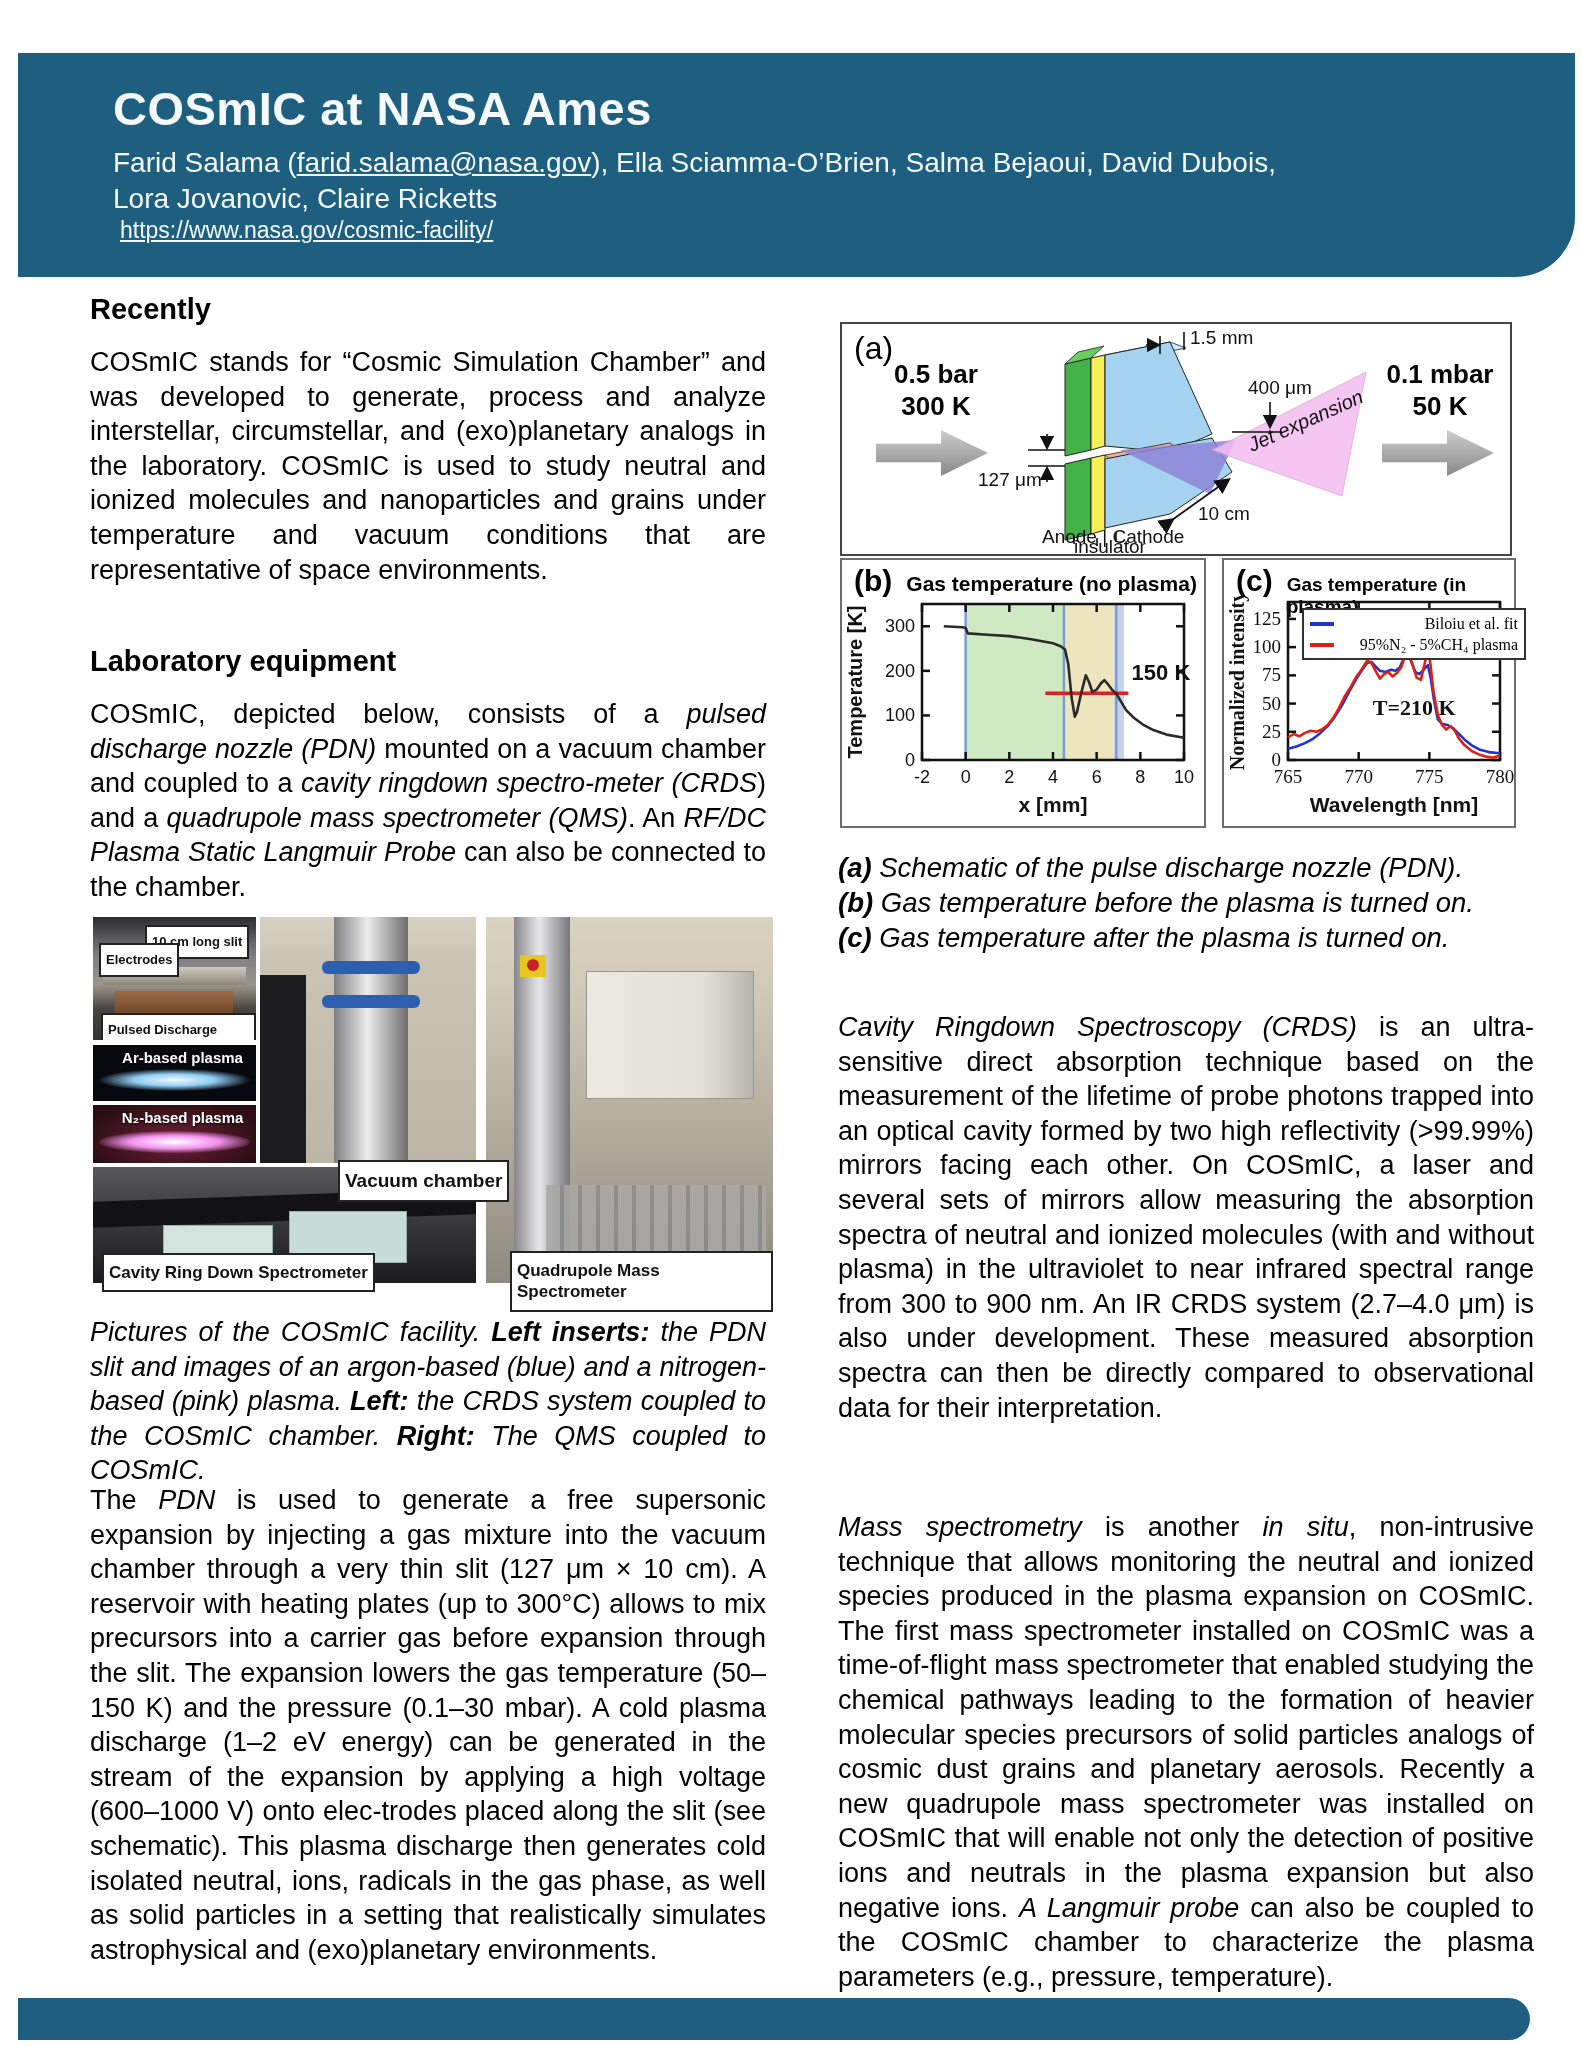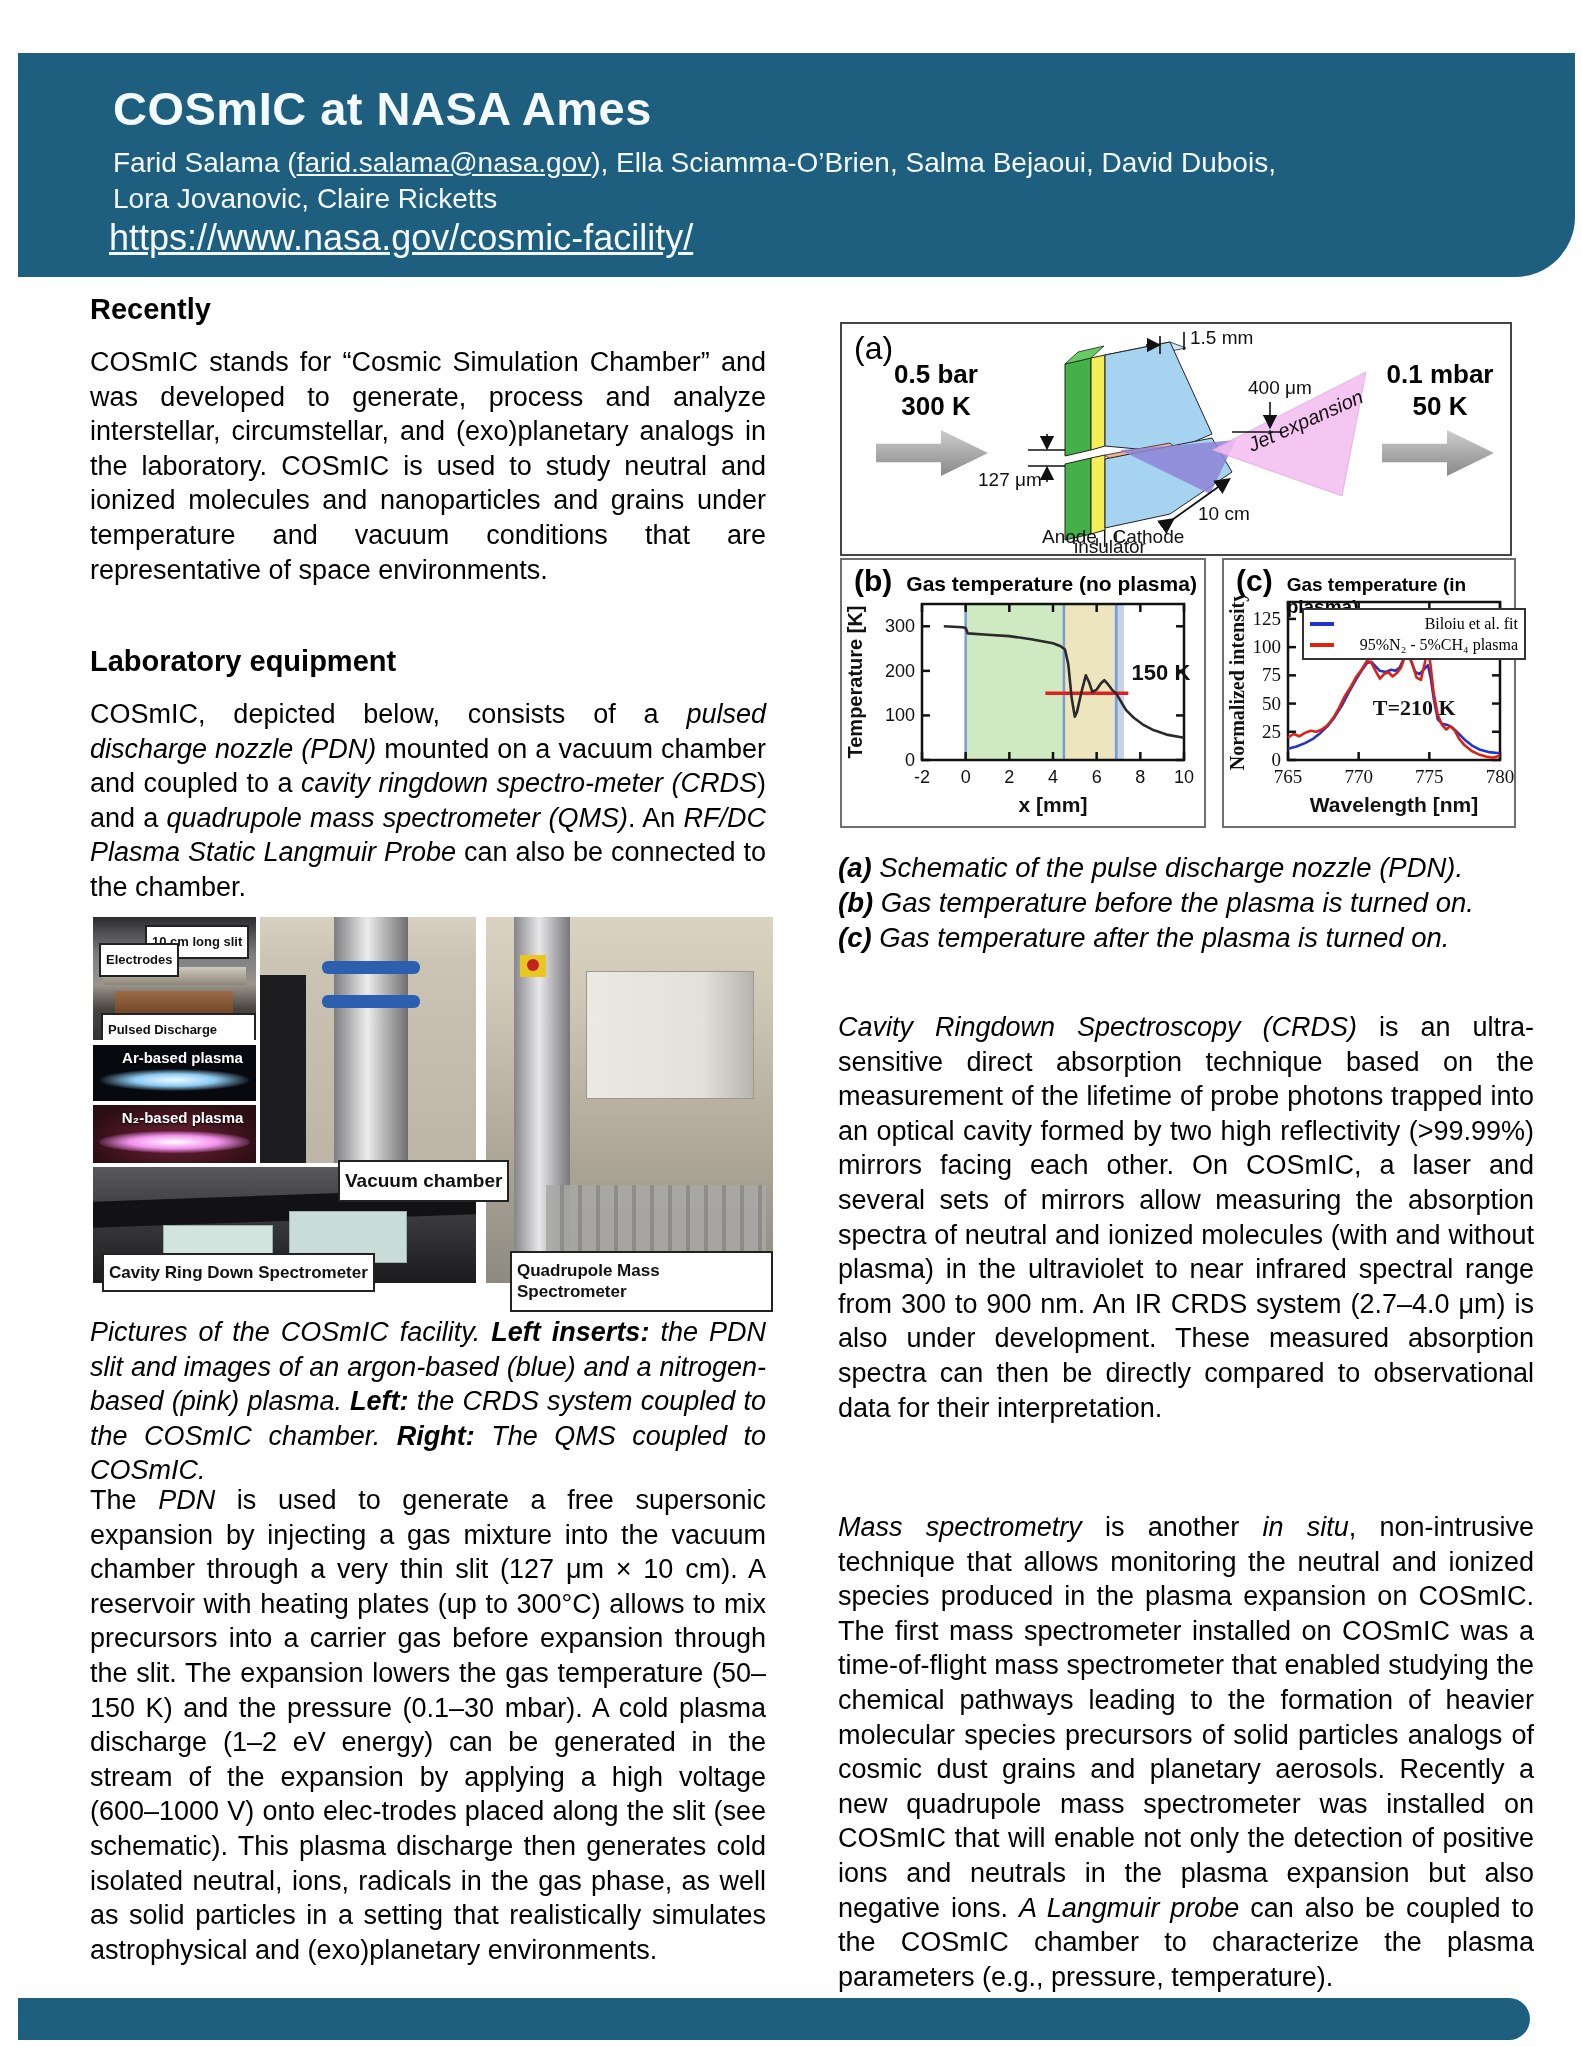--- a/index.html
+++ b/index.html
@@ -5,21 +5,21 @@
   html,body{margin:0;padding:0;background:#ffffff;}
   .page{position:relative;width:1582px;height:2047px;background:#fff;overflow:hidden;
         font-family:"Liberation Sans",sans-serif;color:#000;margin-left:18px;}
   
   .header{position:absolute;left:0;top:53px;width:1557px;height:224px;background:#1e5f7f;
           border-bottom-right-radius:60px;color:#f4f9fb;}
   .header h1{margin:0;position:absolute;left:95px;top:28px;font-size:47px;font-weight:bold;letter-spacing:.5px;}
   .authors{position:absolute;left:95px;margin:0;font-size:28px;line-height:36px;white-space:nowrap;}
   .a1{top:92px;} .a2{top:128px;}
   .hlink{color:#f4f9fb;text-decoration:underline;cursor:pointer;}
-  .urlline{position:absolute;left:91px;top:164px;font-size:36px;}
+  .urlline{position:absolute;left:102px;top:164px;font-size:23px;}
   
   .col-left{position:absolute;left:72px;top:293px;width:676px;height:1740px;}
   .col-right{position:absolute;left:820px;top:310px;width:696px;height:1730px;}
   .col-left>*,.col-right>*{position:absolute;left:0;}
   h2{font-size:29px;font-weight:bold;margin:0;}
   .body{font-size:27px;line-height:34.6px;margin:0;width:676px;}
   .col-right .body{width:696px;}
   .just{text-align:justify;}
   
   .montage{top:622px;width:683px;height:370px;}

